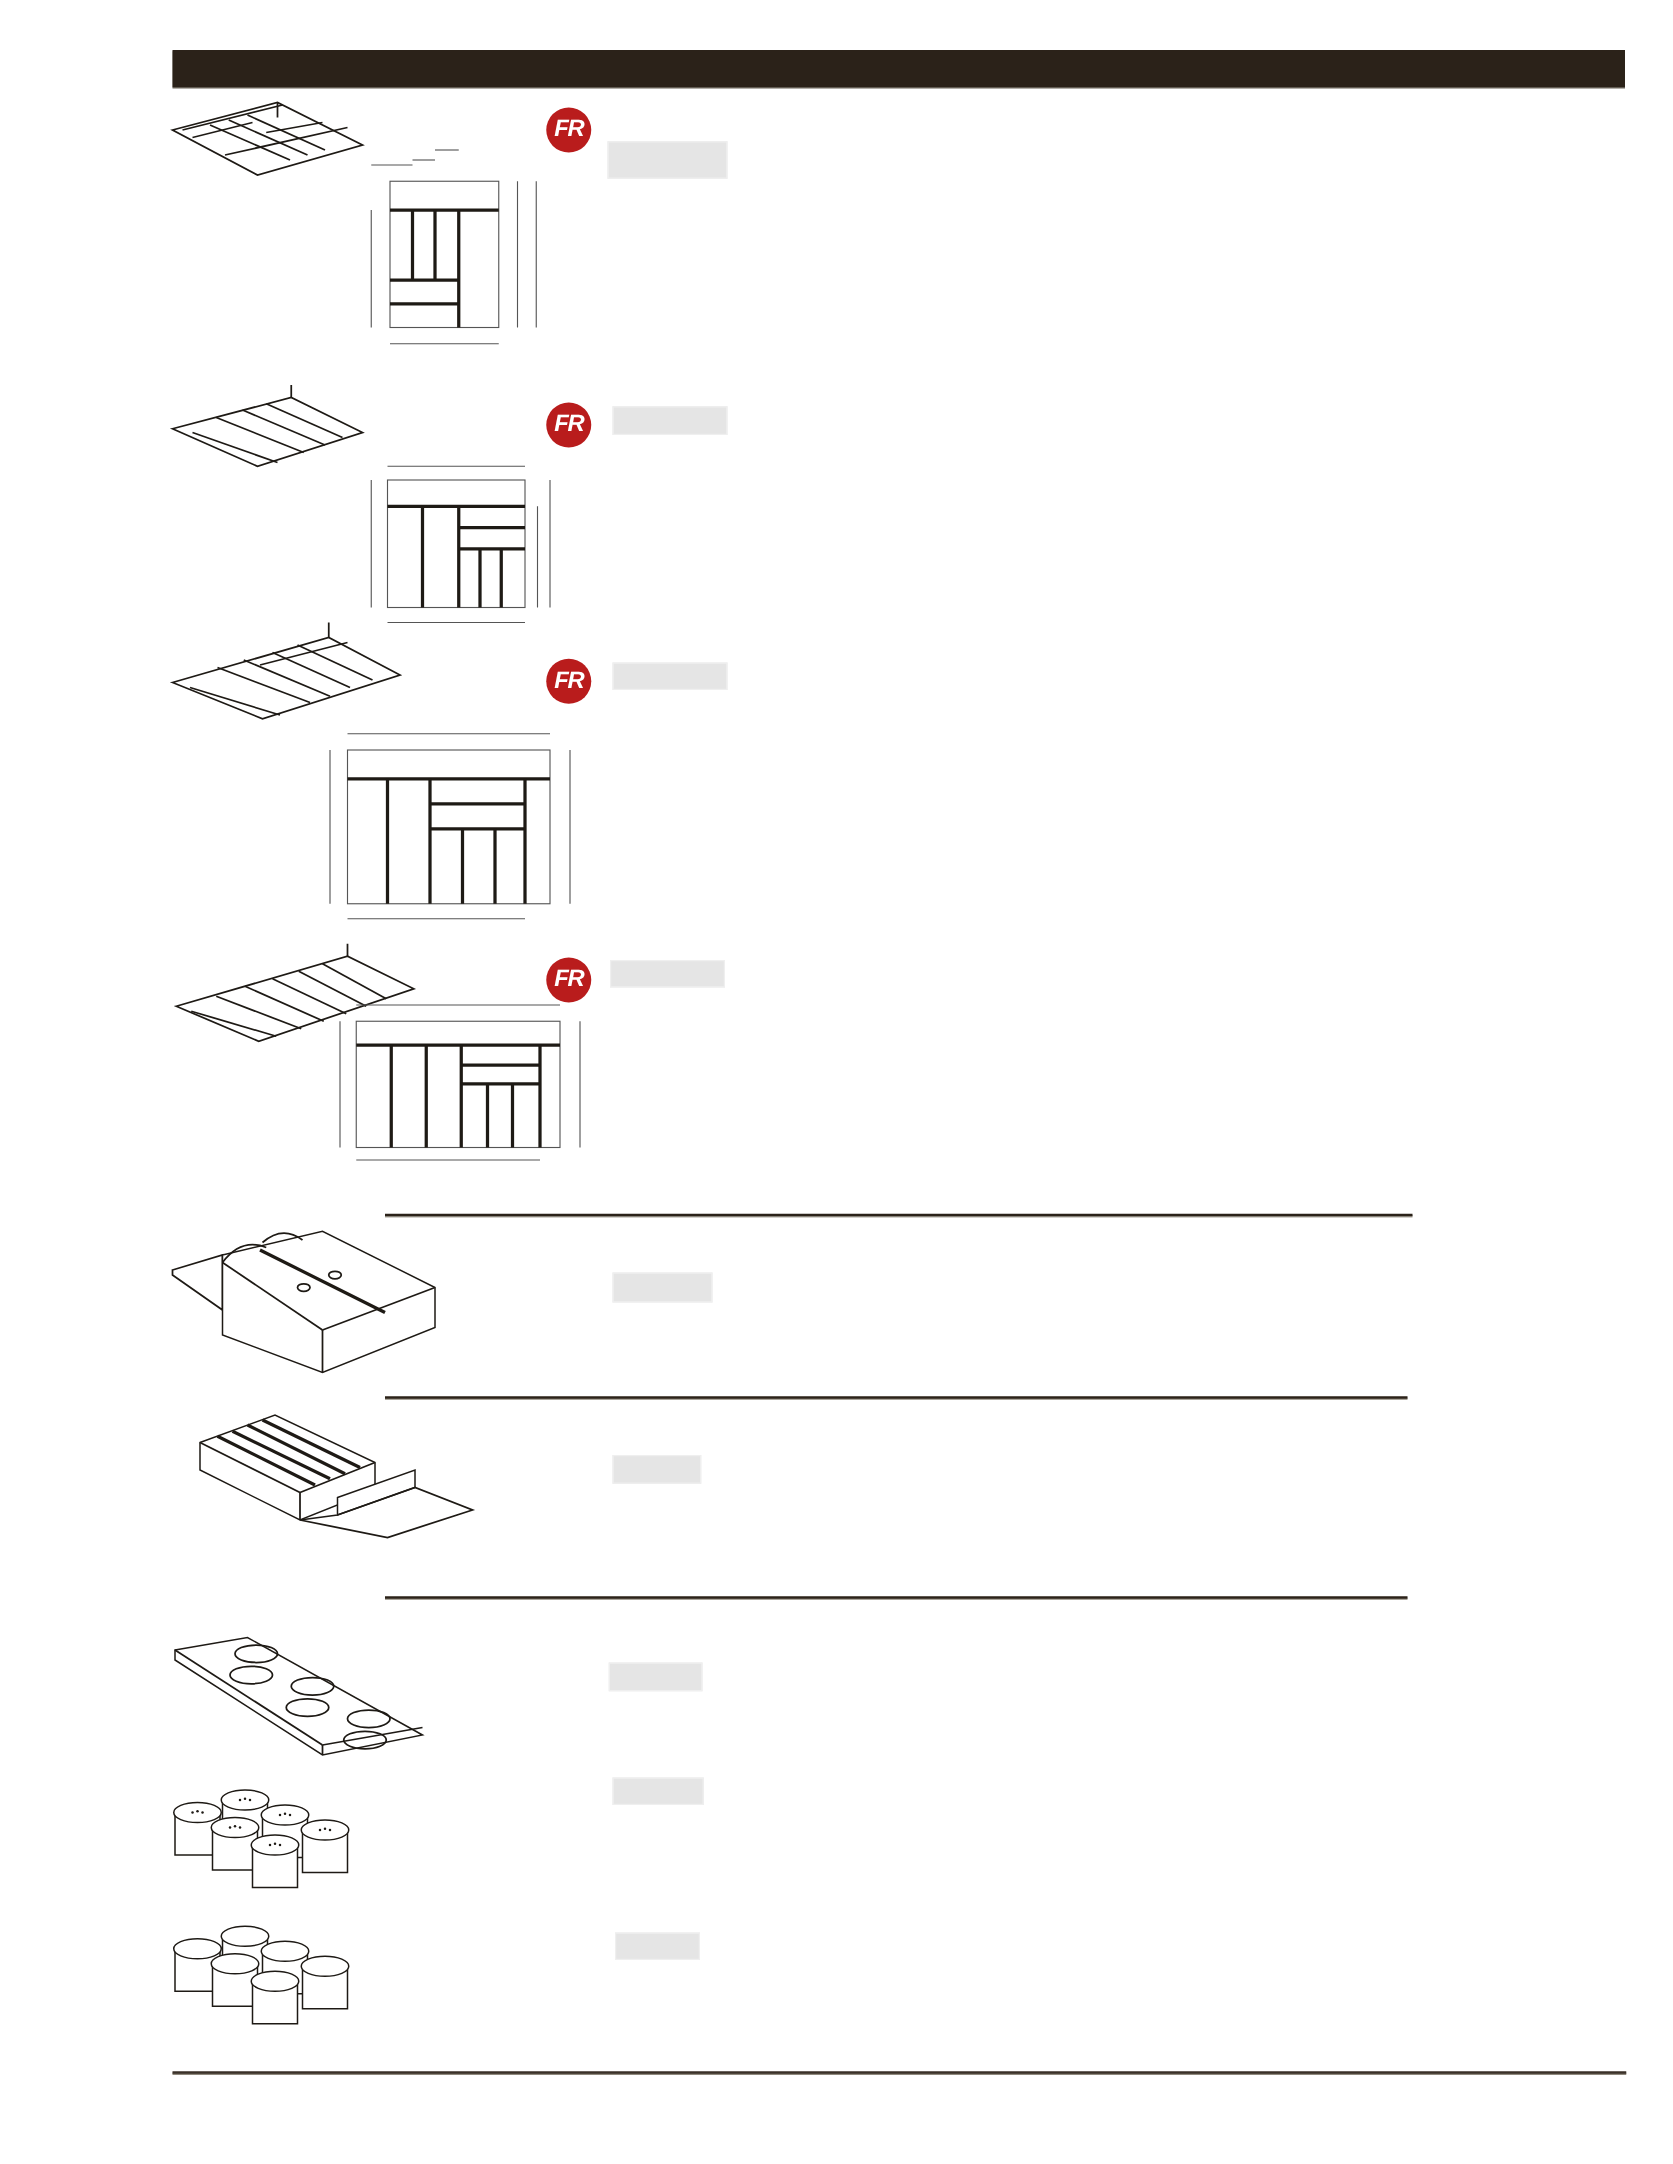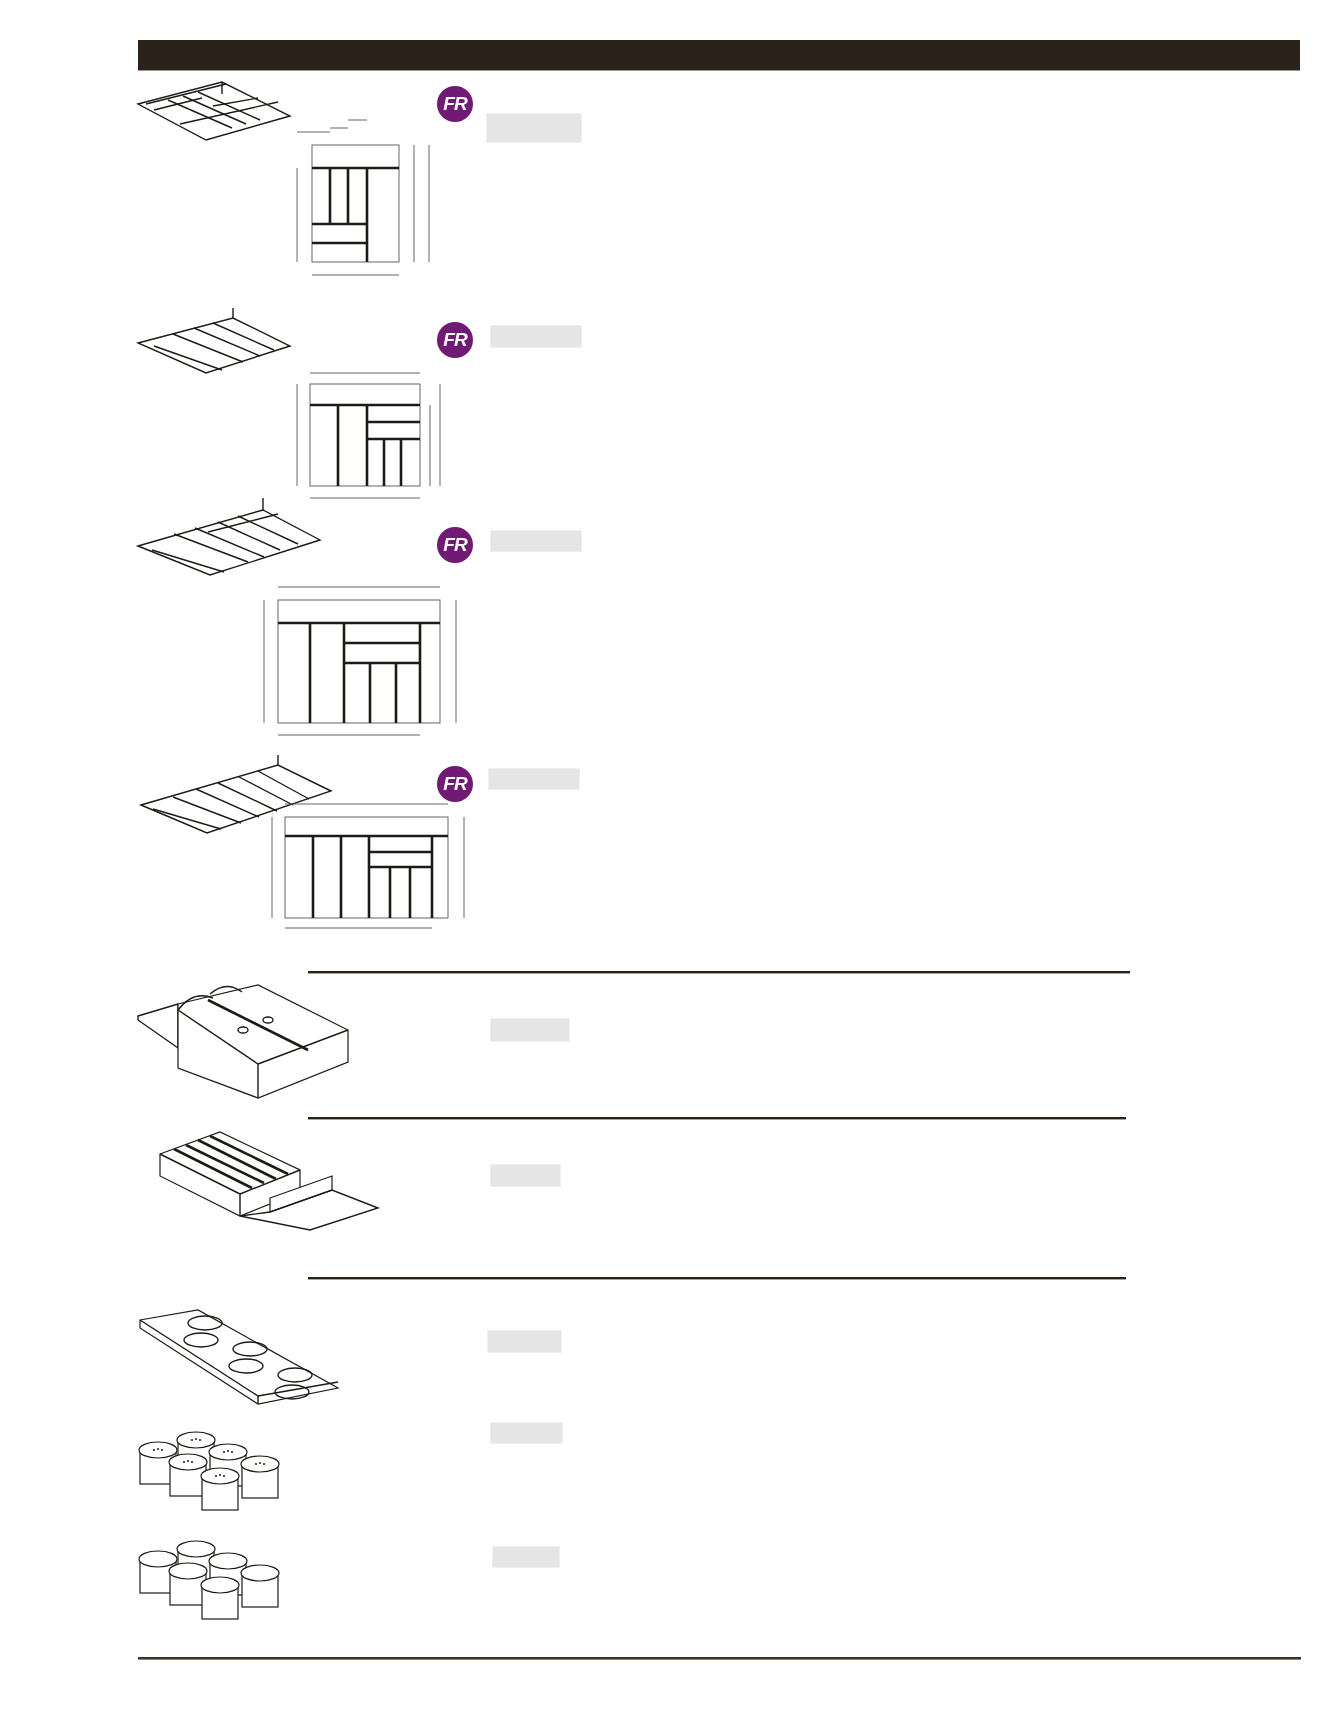--- a/index.html
+++ b/index.html
@@ -1,21 +1,21 @@
 <!DOCTYPE html>
 <html><head>
 <meta charset="utf-8">
 <style>
   html, body { margin: 0; padding: 0; background: #ffffff; }
   body { width: 1338px; height: 1731px; position: relative; overflow: hidden;
          font-family: "Liberation Sans", sans-serif; }
   .abs { position: absolute; }
   .header-bar { left: 138px; top: 40px; width: 1162px; height: 30px; background: #2b2219;
                 box-shadow: 0 1px 0 #9a968e; }
-  .fr-badge { width: 36px; height: 36px; border-radius: 50%; background: #701a75; color: #fff;
+  .fr-badge { width: 36px; height: 36px; border-radius: 50%; background: #b91c1c; color: #fff;
               font-family: "Liberation Sans", sans-serif; font-weight: bold; font-style: italic;
               font-size: 19px; line-height: 36px; text-align: center; letter-spacing: -1px; }
   .placeholder { background: #e5e5e5; border: 1px solid #efefef; }
   .rule { height: 2px; background: #2b2219; box-shadow: 0 1px 0 #a9a49a; }
   .footer-rule { left: 138px; top: 1657px; width: 1163px; height: 2px; background: #3a3128;
                  box-shadow: 0 1px 0 #8f897d; }
   svg { position: absolute; overflow: visible; }
   svg .k { stroke: #1e1a15; fill: none; stroke-width: 1.4; }
   svg .kb { stroke: #1e1a15; fill: none; stroke-width: 2.6; }
   svg .g { stroke: #555; fill: none; stroke-width: 0.9; }

